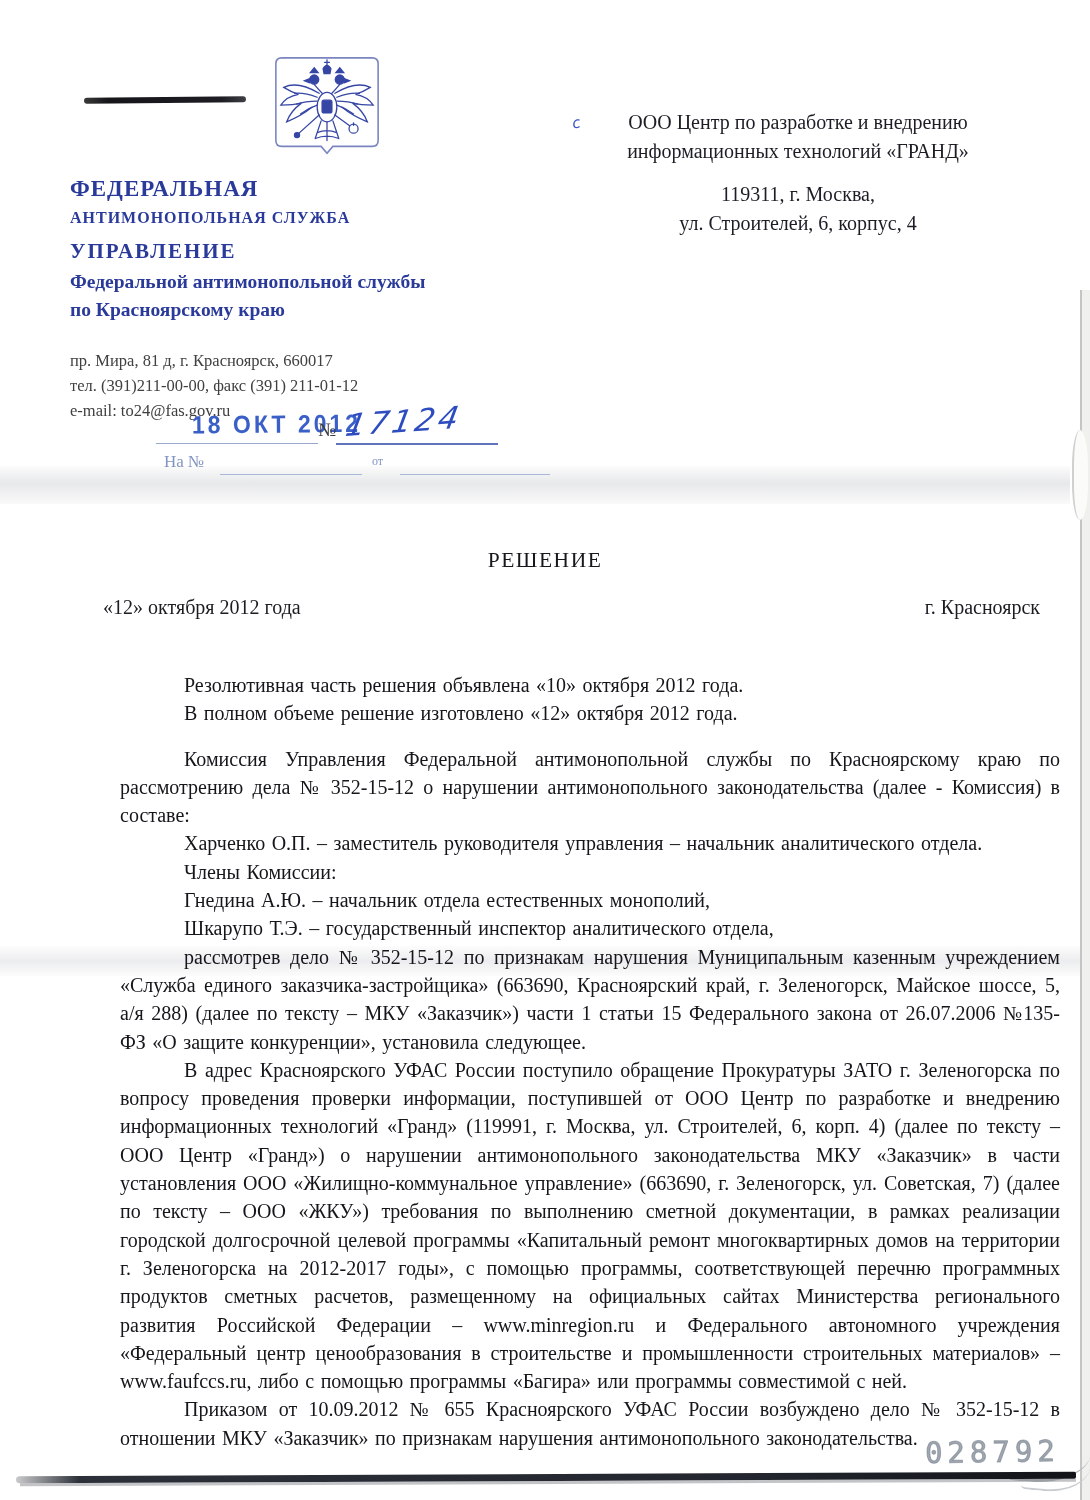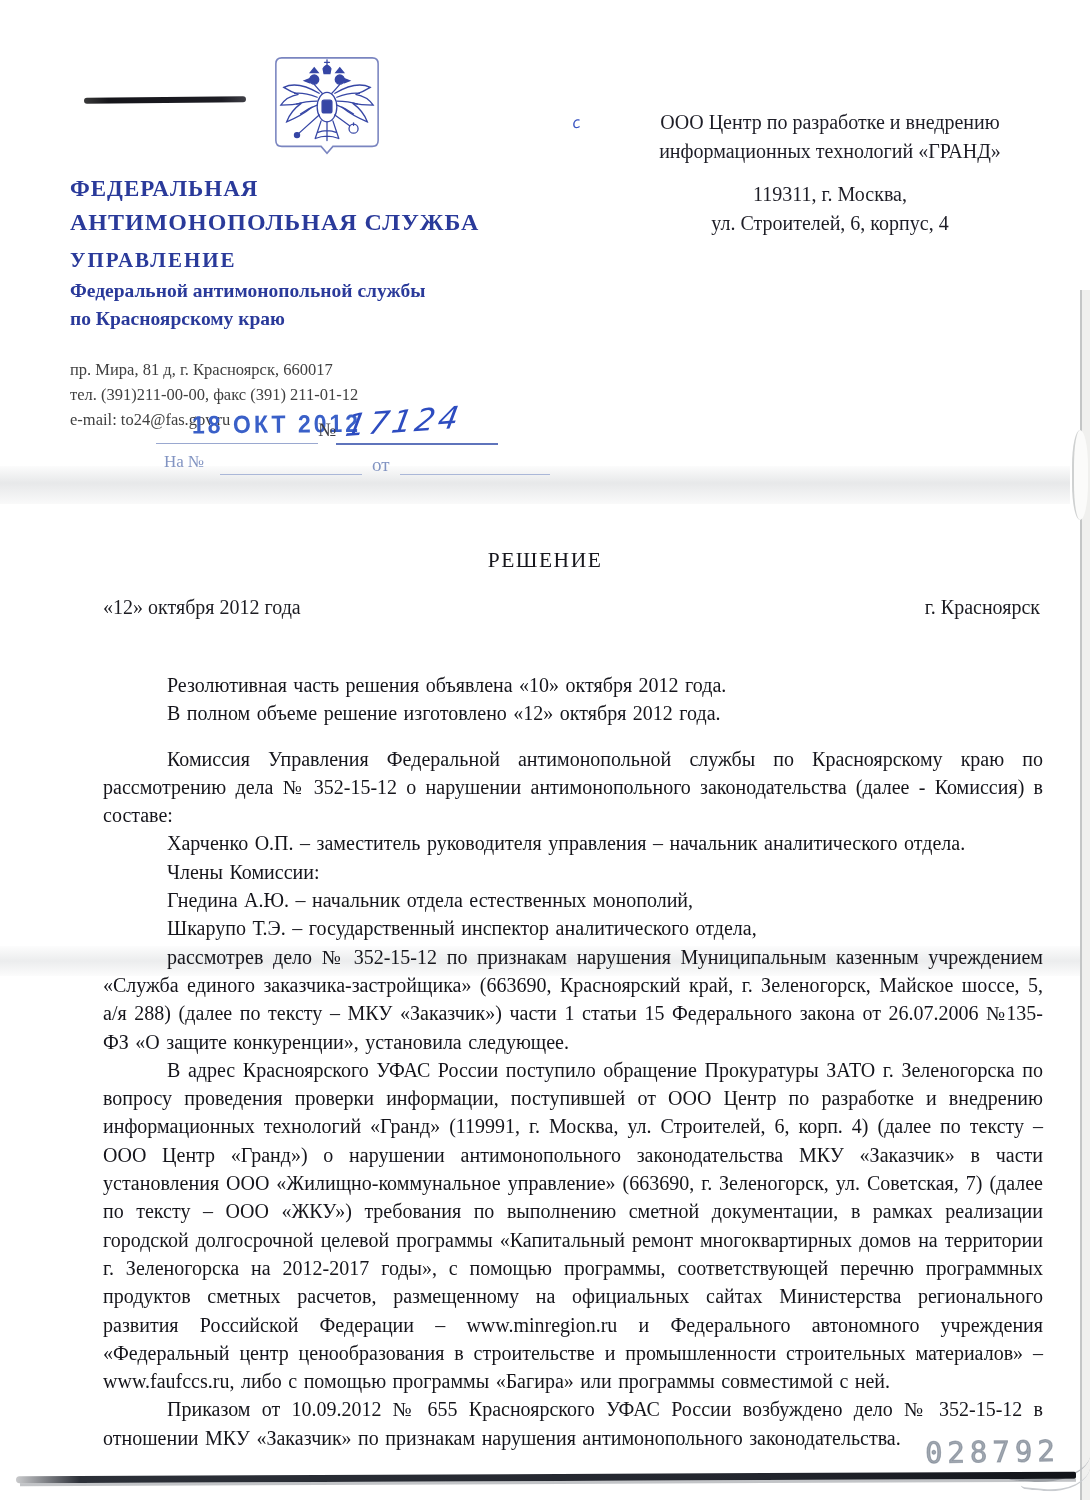--- a/index.html
+++ b/index.html
@@ -63,30 +63,30 @@
 
   
   .emblem { left: 268px; top: 55px; width: 118px; height: 112px; }
 
   
   .letterhead {
     left: 70px; top: 176px; width: 505px;
     text-align: left; color: #2a3a9a; font-weight: bold;
   }
   .lh-line1 { font-size: 23px; letter-spacing: 1px; }
-  .lh-line2 { font-size: 24px; letter-spacing: 1px; margin-top: 7px; }
+  .lh-line2 { font-size: 16px; letter-spacing: 1px; margin-top: 7px; }
   .lh-line3 { font-size: 21px; letter-spacing: 2px; margin-top: 12px; }
   .lh-line4 { font-size: 19.5px; margin-top: 7px; }
   .lh-line5 { font-size: 19.5px; margin-top: 6px; }
   .lh-contacts { margin-top: 30px; font-weight: normal; color: #404040; }
   .lh-addr, .lh-phone, .lh-email { font-size: 16.5px; margin-top: 5px; }
 
   
   .recipient {
-    left: 584px; top: 108px; width: 492px;
+    left: 552px; top: 108px; width: 492px;
     text-align: center; font-size: 20px; line-height: 29px; color: #1d1d26;
   }
   .recipient-addr { margin-top: 14px; }
   .recipient-mark {
     left: 572px; top: 114px;
     color: #3a55c2; font-size: 15px; font-style: italic;
     font-family: "DejaVu Sans", sans-serif; transform: rotate(-12deg);
   }
 
   
@@ -100,35 +100,35 @@
   .stamp-number {
     left: 347px; top: 403px;
     font-family: "DejaVu Sans", sans-serif; font-style: italic;
     font-size: 31px; letter-spacing: 3px; color: #2d4cc0;
     transform: skewX(-14deg) rotate(-4deg);
   }
   .stamp-line-a { left: 156px; top: 443px; width: 162px; height: 1px; background: #9aa8d0; }
   .stamp-line-b { left: 336px; top: 443px; width: 162px; height: 2px; background: #5f74bc; }
   .ref-label-na { left: 164px; top: 452px; font-size: 17px; color: #8294c2; }
   .ref-line-a  { left: 220px; top: 474px; width: 142px; height: 1px; background: #aab7d8; }
-  .ref-label-ot { left: 372px; top: 454px; font-size: 19px; color: #8294c2; }
+  .ref-label-ot { left: 372px; top: 454px; font-size: 12px; color: #8294c2; }
   .ref-line-b  { left: 400px; top: 474px; width: 150px; height: 1px; background: #aab7d8; }
 
   
   .doc-title {
     left: 0; top: 548px; width: 1090px;
     text-align: center; font-size: 21.5px; letter-spacing: 1.5px; color: #17171d;
   }
   .dateline { left: 103px; top: 596px; width: 937px; font-size: 20px; }
   .dateline .left  { float: left; }
   .dateline .right { float: right; }
 
   
   .doc-body {
-    left: 103px; top: 671px; width: 940px;
+    left: 120px; top: 671px; width: 940px;
     font-size: 20px; line-height: 28.3px;
     text-align: justify; color: #15151b;
     word-spacing: 1.5px;
   }
   .doc-body p { margin: 0; text-indent: 64px; }
   .doc-body p.gap { margin-top: 17px; }
 
   
   .sheet-number {
     left: 925px; top: 1435px;

